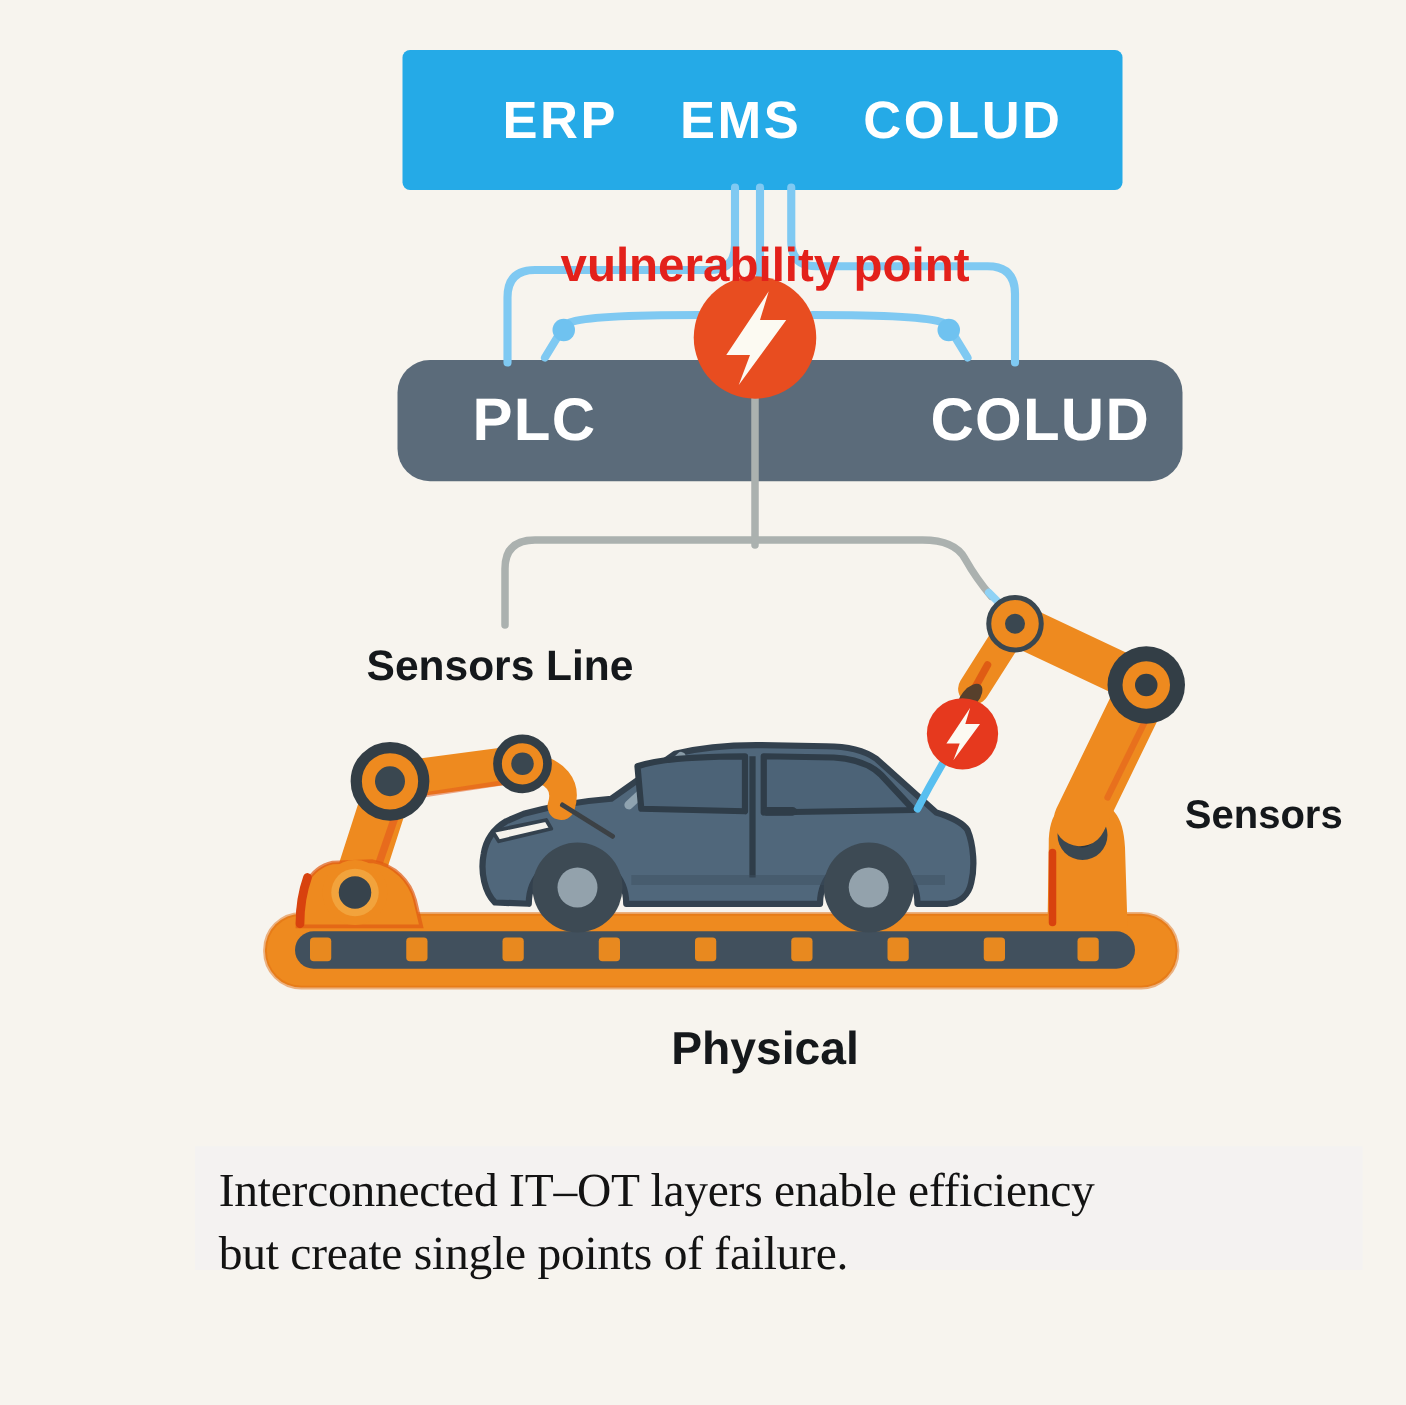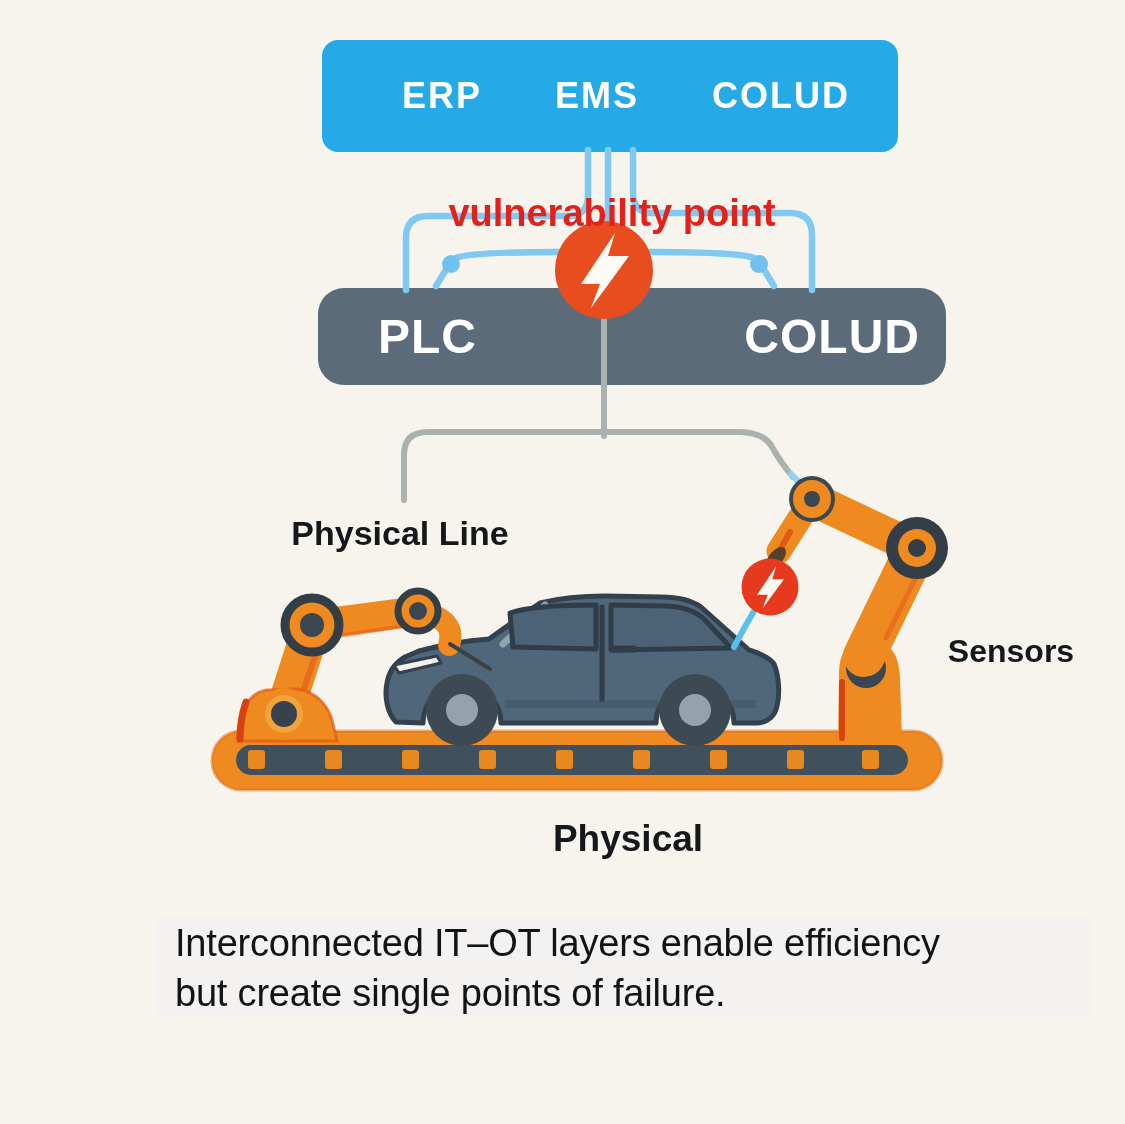--- a/index.html
+++ b/index.html
@@ -8,51 +8,52 @@
     background:#F7F4EE; overflow:hidden;
     font-family:"Liberation Sans", sans-serif;
   }
   .layer-box {
     position:absolute; display:flex; align-items:center;
     justify-content:space-between; box-sizing:border-box;
     color:#FFFFFF; font-weight:700; z-index:1;
   }
   .it-box {
     left:322px; top:40px; width:576px; height:112px;
-    background:#25AAE7; border-radius:16px;
-    font-size:36px; letter-spacing:2px;
+    background:#25AAE7; border-radius:6px;
+    font-size:42px; letter-spacing:2px;
     padding:0 48px 0 80px;
     justify-content:space-between;
   }
   .ot-box {
     left:318px; top:288px; width:628px; height:97px;
     background:#5B6B7A; border-radius:26px;
     font-size:48px; letter-spacing:1px;
     padding:0 26px 0 60px;
   }
   .scene-svg { position:absolute; left:0; top:0; z-index:2; pointer-events:none; }
   .vuln-label {
     position:absolute; left:612px; top:192px; transform:translateX(-50%);
     color:#E3211B; font-weight:700; font-size:38px; white-space:nowrap; z-index:3;
   }
   .scene-label {
     position:absolute; transform:translateX(-50%);
     font-weight:700; color:#15181B; white-space:nowrap; z-index:3;
   }
   .lbl-assembly { left:400px; top:514px; font-size:34px; }
   .lbl-sensors  { left:1011px; top:633px; font-size:32px; }
-  .lbl-physical { left:628px; top:818px; font-size:37px; }
+  .lbl-physical { left:612px; top:818px; font-size:37px; }
   .caption-band {
     position:absolute; left:156px; top:917px; width:934px; height:99px;
     background:#F4F2F1; z-index:1;
   }
   .caption-text {
-    position:absolute; left:19px; top:1px;
+    position:absolute; left:19px; top:11px;
     font-size:38px; line-height:50px; color:#131313; font-weight:400;
     letter-spacing:-0.2px;
+    font-family:Liberation Serif, serif;
   }
   .caption-line { display:block; }
 </style>
 </head>
 <body>
 
 <div class="canvas">
 
   <div class="layer-box it-box">
     <span>ERP</span>
@@ -163,21 +164,21 @@
       <path d="M 615 233 L 581 284 L 600 284 L 591 308 L 629 256 L 608 256 Z" fill="#FCFAF2"></path>
     </g>
 
     <g>
       <circle cx="770" cy="587" r="28.5" fill="#E6391E"></circle>
       <path d="M 615 233 L 581 284 L 600 284 L 591 308 L 629 256 L 608 256 Z" fill="#FCFAF2" transform="translate(770,587) scale(0.56) translate(-604,-270)"></path>
     </g>
   </svg>
 
   <div class="vuln-label">vulnerability point</div>
-  <div class="scene-label lbl-assembly">Physical Line</div>
+  <div class="scene-label lbl-assembly">Sensors Line</div>
   <div class="scene-label lbl-sensors">Sensors</div>
   <div class="scene-label lbl-physical">Physical</div>
 
   <div class="caption-band">
     <div class="caption-text">
       <span class="caption-line">Interconnected IT–OT layers enable efficiency</span>
       <span class="caption-line">but create single points of failure.</span>
     </div>
   </div>
 

